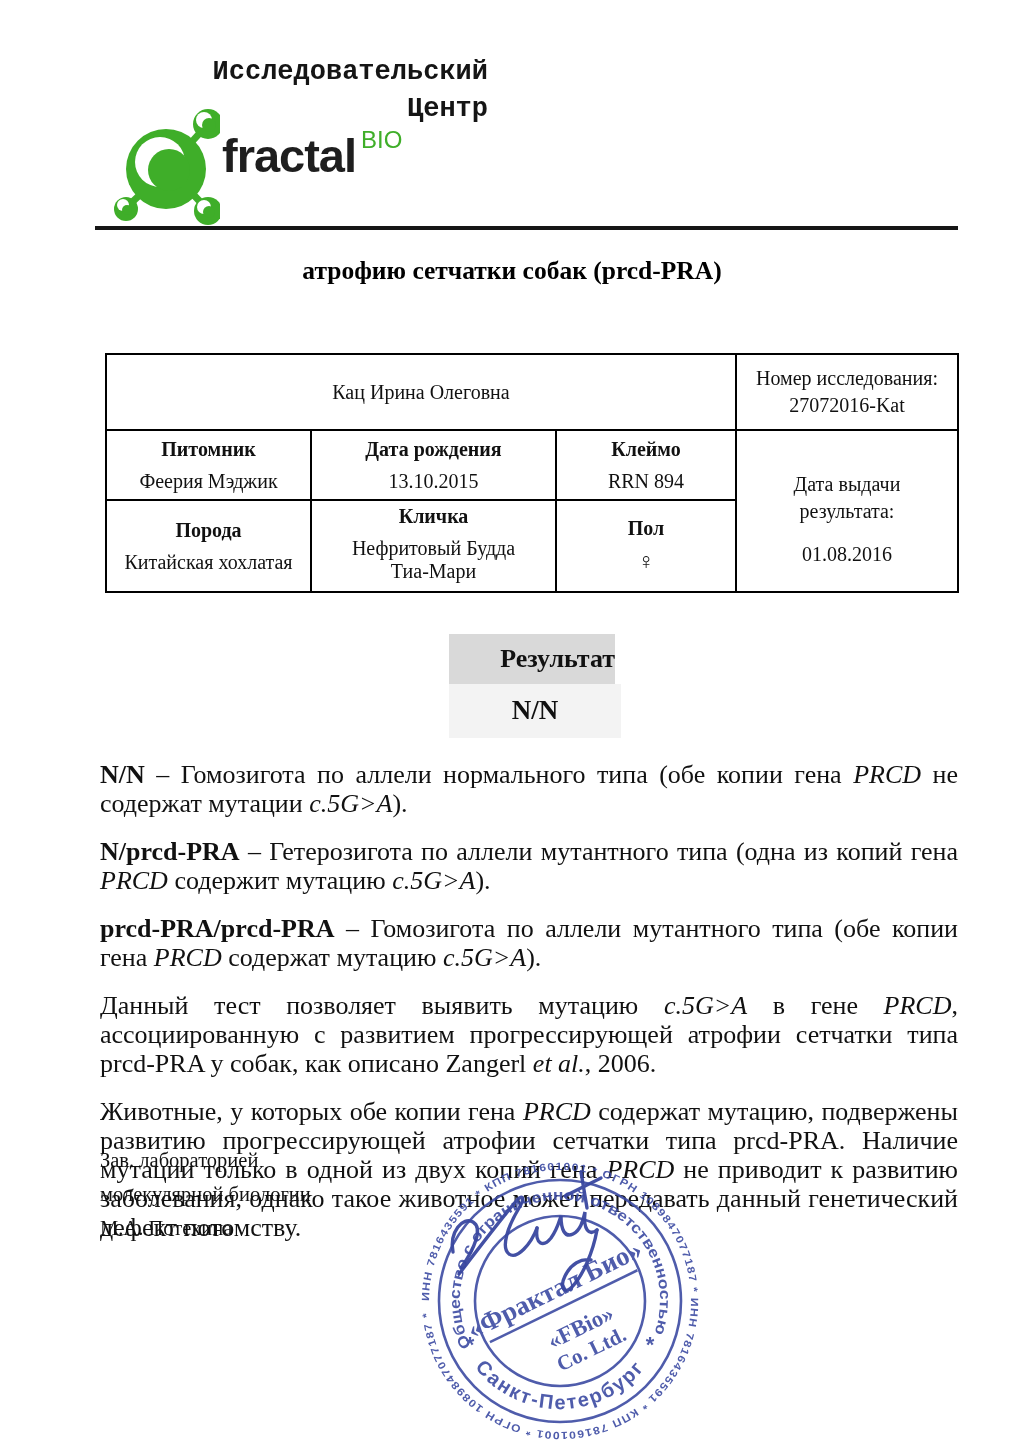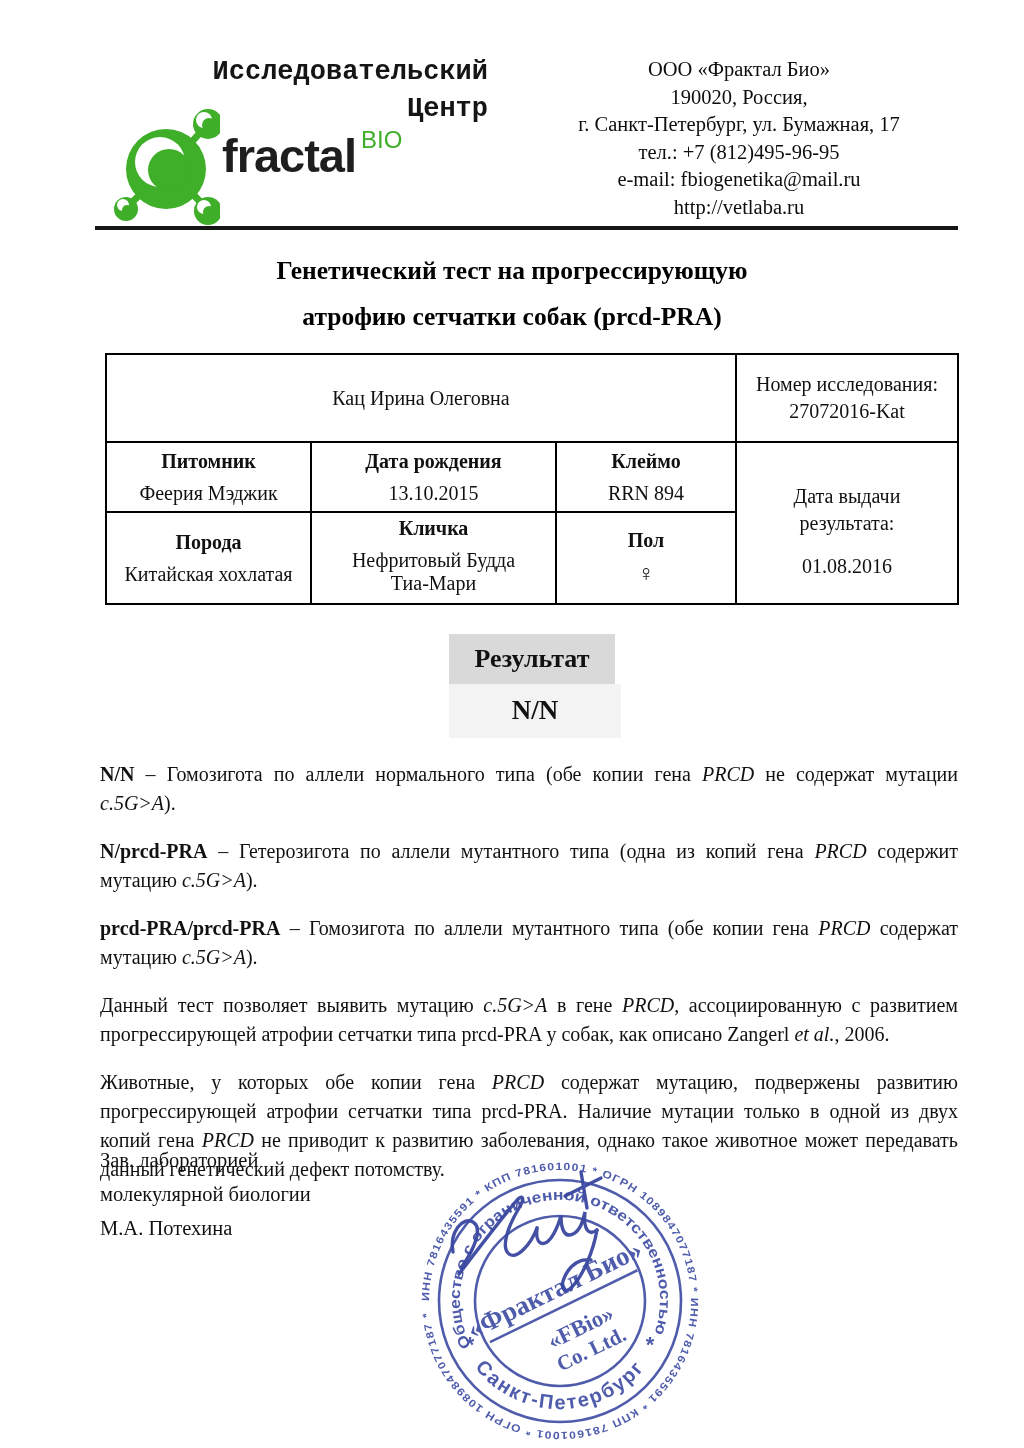--- a/index.html
+++ b/index.html
@@ -29,28 +29,28 @@
   td.owner-cell{font-size:20px;}
   .cell-label{font-weight:bold;}
   .cell-value{margin-top:9px;}
   .narrow-wrap .cell-value{max-width:206px;margin:9px auto 4px;}
   .sex-symbol .cell-value{font-size:23px;}
   .side-cell{line-height:27px;}
   .side-cell .cell-value{margin-top:0;}
 
   
   .result-label-box{position:absolute;top:634px;left:449px;width:166px;height:50px;
-        background:#d9d9d9;font-weight:bold;font-size:26px;line-height:50px;text-align:center;}
+        background:#d9d9d9;font-weight:bold;font-size:26px;line-height:50px;text-align:right;}
   .result-value-box{position:absolute;top:684px;left:449px;width:172px;height:54px;
         background:#f3f3f3;font-weight:bold;font-size:27px;line-height:52px;text-align:center;}
 
   
   .decoding{position:absolute;top:741px;left:100px;width:858px;}
   .dec-h{font-weight:bold;font-size:20.5px;}
-  .decoding p{margin:19px 0 0 0;font-size:20px;line-height:29px;text-align:justify;}
+  .decoding p{margin:19px 0 0 0;font-size:26px;line-height:29px;text-align:justify;}
   .b{font-weight:bold;} .i{font-style:italic;}
 
   
   .signatory{position:absolute;top:1150px;left:100px;font-size:20.5px;}
   .signatory div{line-height:20px;margin-bottom:14px;}
 
   
   .stamp{position:absolute;top:1156px;left:415px;opacity:.9;}
   .sig{position:absolute;top:1156px;left:415px;z-index:5;}
   .stamp text{font-family:"Liberation Sans",sans-serif;font-weight:bold;}
@@ -83,45 +83,36 @@
       <circle cx="11" cy="99" r="6" fill="#ffffff"></circle>
       <circle cx="15" cy="104" r="5" fill="#3fae29"></circle>
       <circle cx="54" cy="63" r="40" fill="#3fae29"></circle>
       <circle cx="48" cy="56" r="25" fill="#ffffff"></circle>
       <circle cx="57" cy="64" r="21" fill="#3fae29"></circle>
     </svg>
     <span class="logo-word">fractal</span>
     <span class="logo-sup">BIO</span>
   </div>
 
-  <div class="company">
-    <div>ООО «Фрактал Био»</div>
-    <div>190020, Россия,</div>
-    <div>г. Санкт-Петербург, ул. Бумажная, 17</div>
-    <div>тел.: +7 (812)495-96-95</div>
-    <div>e-mail: fbiogenetika@mail.ru</div>
-    <div>http://vetlaba.ru</div>
-  </div>
 
   <div class="rule"></div>
 
   <div class="title">
-    <div>Генетический тест на прогрессирующую</div>
     <div>атрофию сетчатки собак (prcd-PRA)</div>
   </div>
 
   <table class="info">
     <colgroup>
         <col style="width:205px">
         <col style="width:245px">
         <col style="width:180px">
         <col style="width:222px">
       </colgroup>
     <tbody>
-        <tr style="height:88px">
+        <tr style="height:76px">
       <td colspan="3" class="owner-cell">Кац Ирина Олеговна</td>
       <td class="side-cell">
         <div>Номер исследования:</div>
         <div class="cell-value">27072016-Kat</div>
       </td>
     </tr>
     <tr style="height:70px">
       <td>
         <div class="cell-label">Питомник</div>
         <div class="cell-value">Феерия Мэджик</div>

